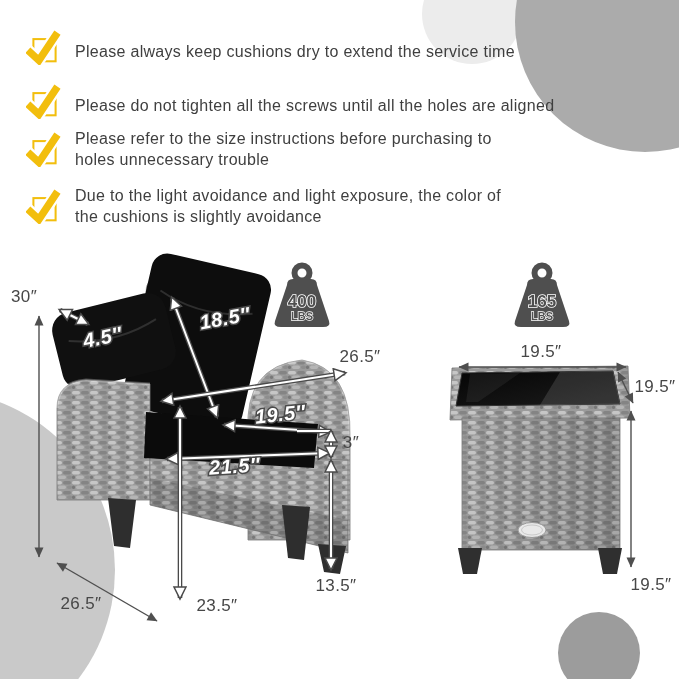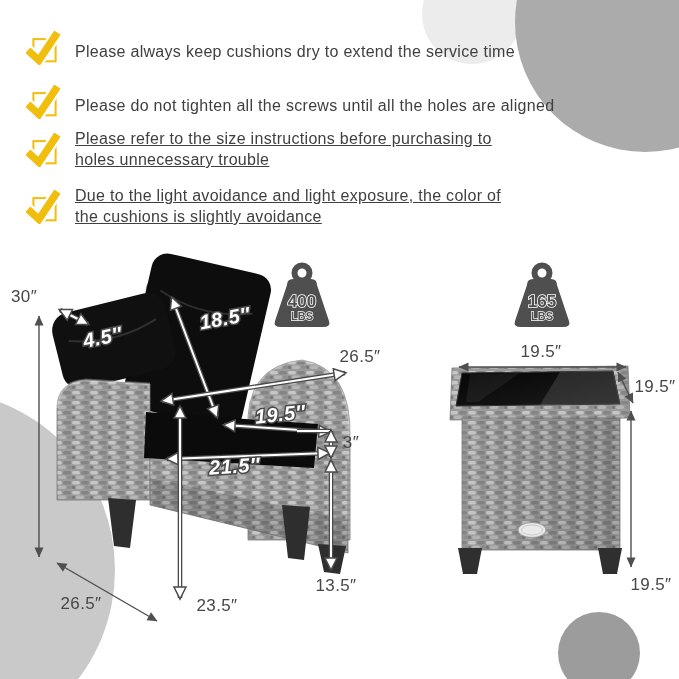--- a/index.html
+++ b/index.html
@@ -6,21 +6,21 @@
   .stage{position:relative;width:679px;height:679px;overflow:hidden;background:#fff;
          font-family:"Liberation Sans","DejaVu Sans",sans-serif;}
   svg.art{position:absolute;left:0;top:0;}
   
   .notes{position:absolute;left:0;top:0;width:679px;}
   .note{position:absolute;left:26px;display:flex;align-items:center;}
   .note .check{width:37px;height:37px;margin-right:12px;flex:0 0 auto;}
   .note-text{color:#3f3f3f;font-size:16px;line-height:21px;letter-spacing:.3px;}
   .note-text span{display:block;white-space:nowrap;}
   .nt-pad-1{margin-top:10px;}
-  .nt-pad-2{margin-top:2px;text-decoration:underline;}
+  .nt-pad-2{margin-top:2px;}
   
   text{font-family:"Liberation Sans","DejaVu Sans",sans-serif;}
   .dim{fill:#474747;font-size:17px;letter-spacing:.4px;}
   .dimw{fill:#ffffff;font-size:20px;font-weight:bold;font-style:italic;
         stroke:#4a4a4a;stroke-width:3px;paint-order:stroke;letter-spacing:.5px;}
   .wval{fill:#4f4f4f;font-size:17px;font-weight:bold;stroke:#ffffff;stroke-width:1.6px;paint-order:stroke;}
   .wunit{fill:#4f4f4f;font-size:11px;font-weight:bold;stroke:#ffffff;stroke-width:1.4px;paint-order:stroke;}
   .aw-u{stroke:#4a4a4a;stroke-width:4.6;fill:none;stroke-linecap:butt;}
   .aw{stroke:#ffffff;stroke-width:2;fill:none;}
   .ag{stroke:#4f4f4f;stroke-width:1.4;fill:none;}

